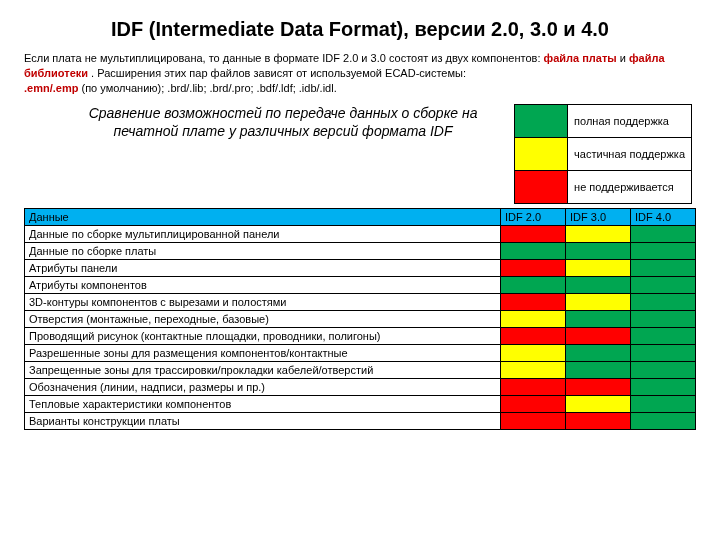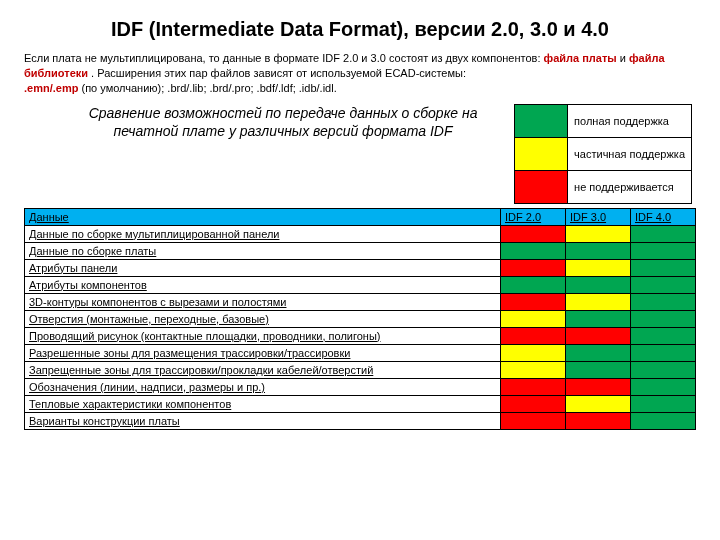--- a/index.html
+++ b/index.html
@@ -9,21 +9,21 @@
   .hl{color:#C00000;font-weight:bold;}
   .bold{font-weight:bold;}
   .middle{display:flex;align-items:flex-start;margin-top:6px;}
   .caption{flex:1;font-size:14px;font-style:italic;text-align:center;padding:0 12px 0 40px;line-height:1.3;}
   .legend{border-collapse:collapse;margin-right:4px;font-size:11px;}
   .legend td{border:1px solid #000;padding:9px 6px;height:14px;}
   .legend .sw{width:40px;}
   .g{background:#00A651;}
   .y{background:#FFFF00;}
   .r{background:#FF0000;}
-  table.main{border-collapse:collapse;width:100%;font-size:11px;margin-top:4px;text-decoration:underline;}
+  table.main{border-collapse:collapse;width:100%;font-size:11px;margin-top:4px;}
   table.main th,table.main td{border:1px solid #000;padding:1px 4px;height:14px;}
   table.main thead th{background:#00B0F0;color:#000;font-weight:normal;text-align:left;}
   table.main thead th.num{text-align:left;width:56px;}
   table.main td.cell{width:56px;}
 </style>
 </head>
 <body>
 
 <div class="page">
   <h1>IDF (Intermediate Data Format), версии 2.0, 3.0 и 4.0</h1>
@@ -104,21 +104,21 @@
           <td class="cell g"></td>
           <td class="cell g"></td>
         </tr>
         <tr>
           <td>Проводящий рисунок (контактные площадки, проводники, полигоны)</td>
           <td class="cell r"></td>
           <td class="cell r"></td>
           <td class="cell g"></td>
         </tr>
         <tr>
-          <td>Разрешенные зоны для размещения трассировки/трассировки</td>
+          <td>Разрешенные зоны для размещения компонентов/контактные</td>
           <td class="cell y"></td>
           <td class="cell g"></td>
           <td class="cell g"></td>
         </tr>
         <tr>
           <td>Запрещенные зоны для трассировки/прокладки кабелей/отверстий</td>
           <td class="cell y"></td>
           <td class="cell g"></td>
           <td class="cell g"></td>
         </tr>

